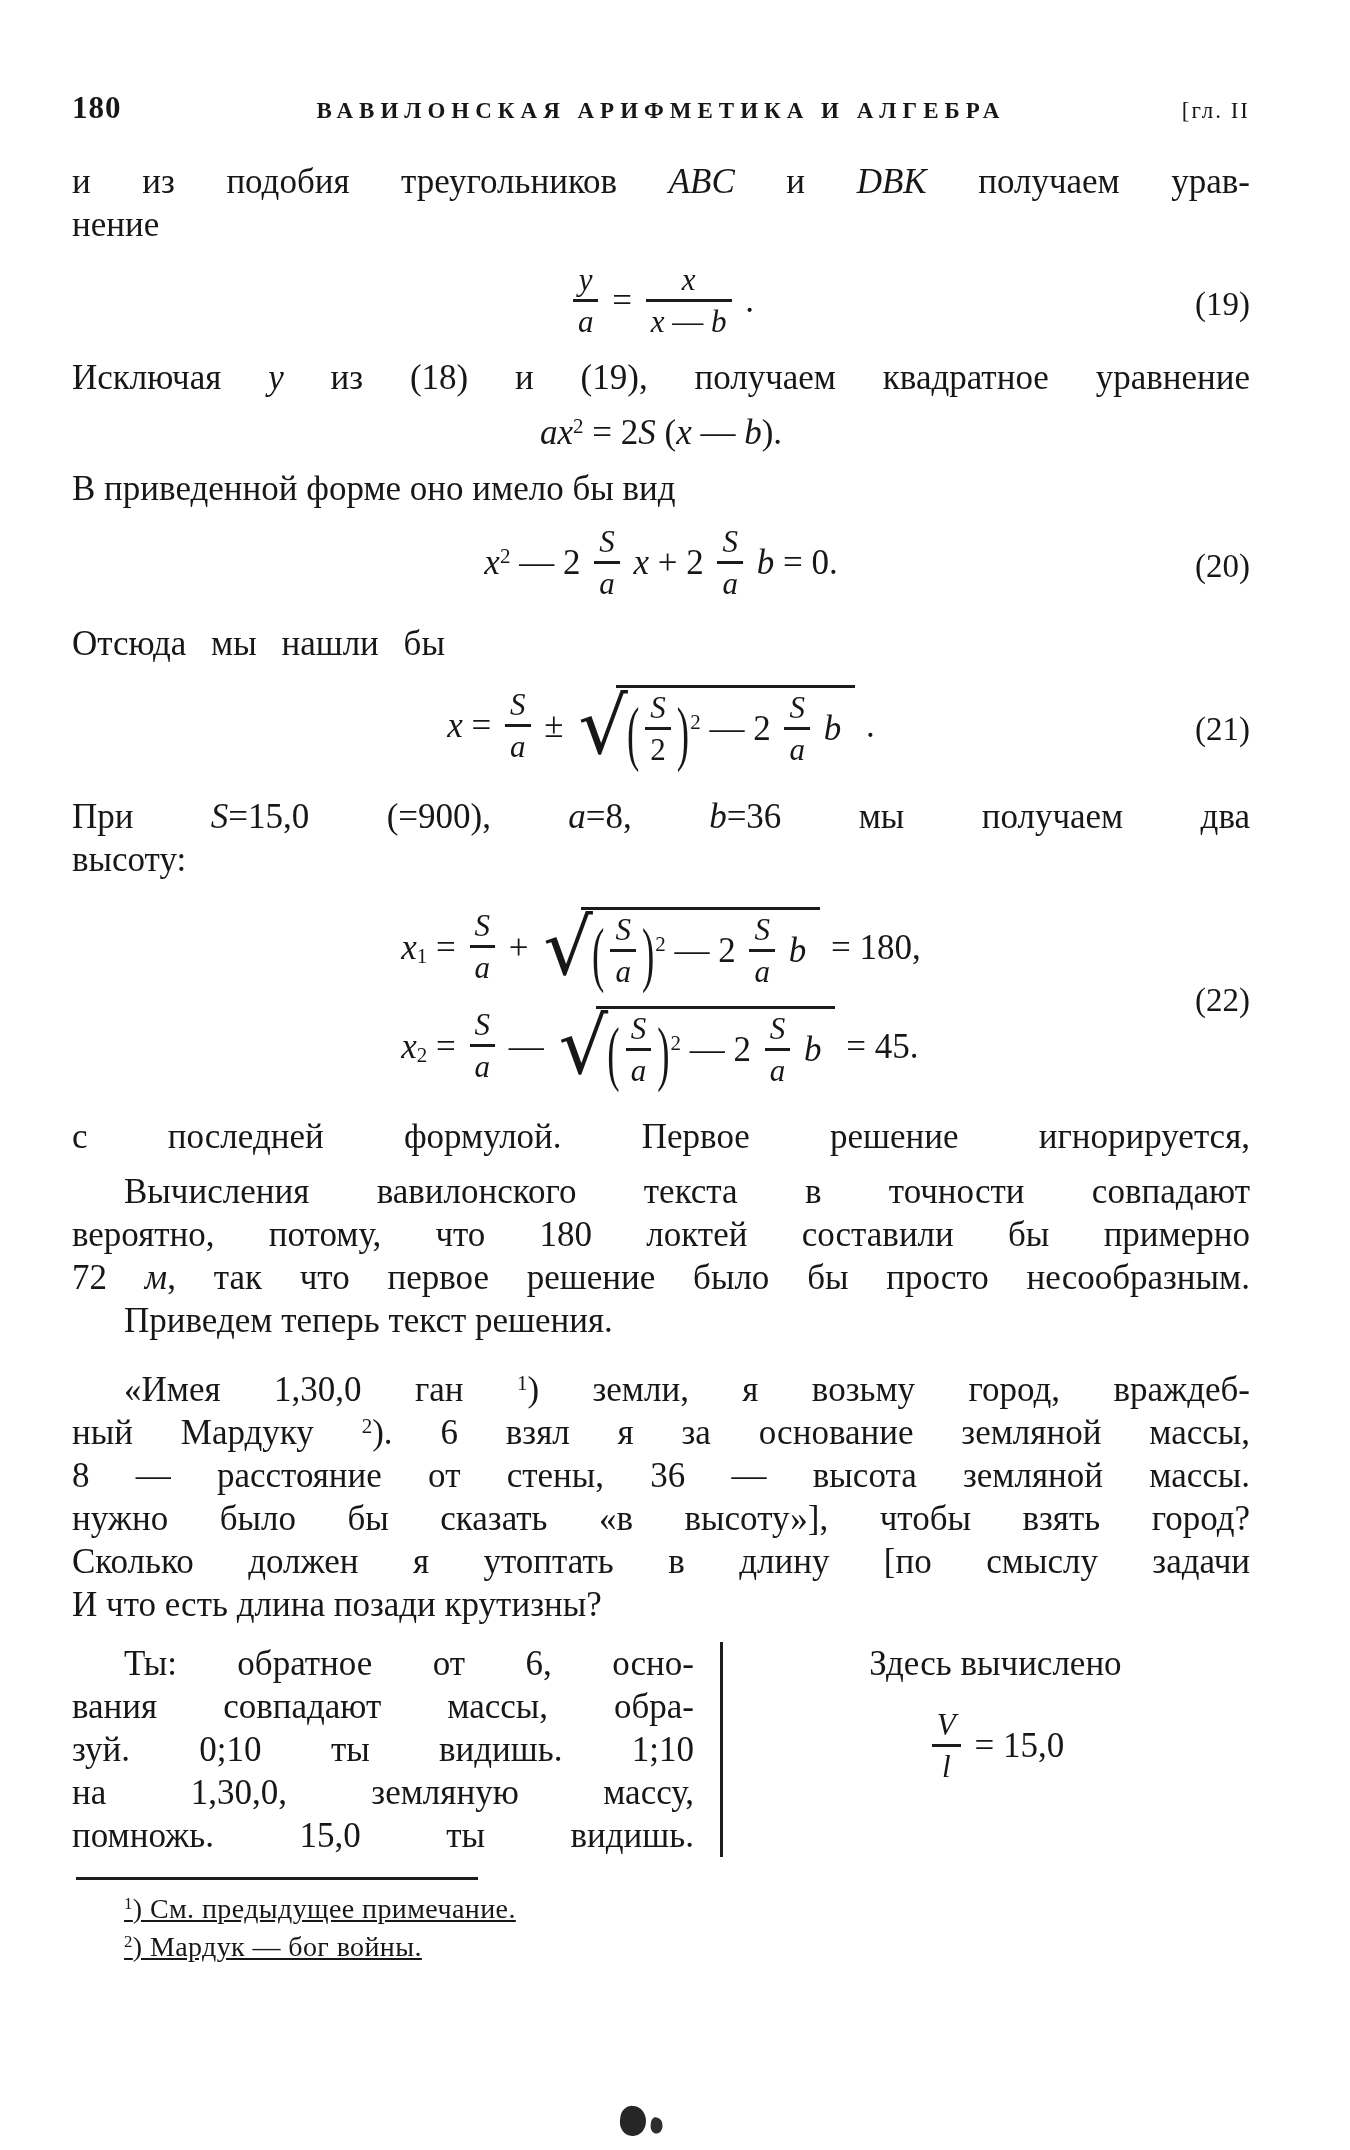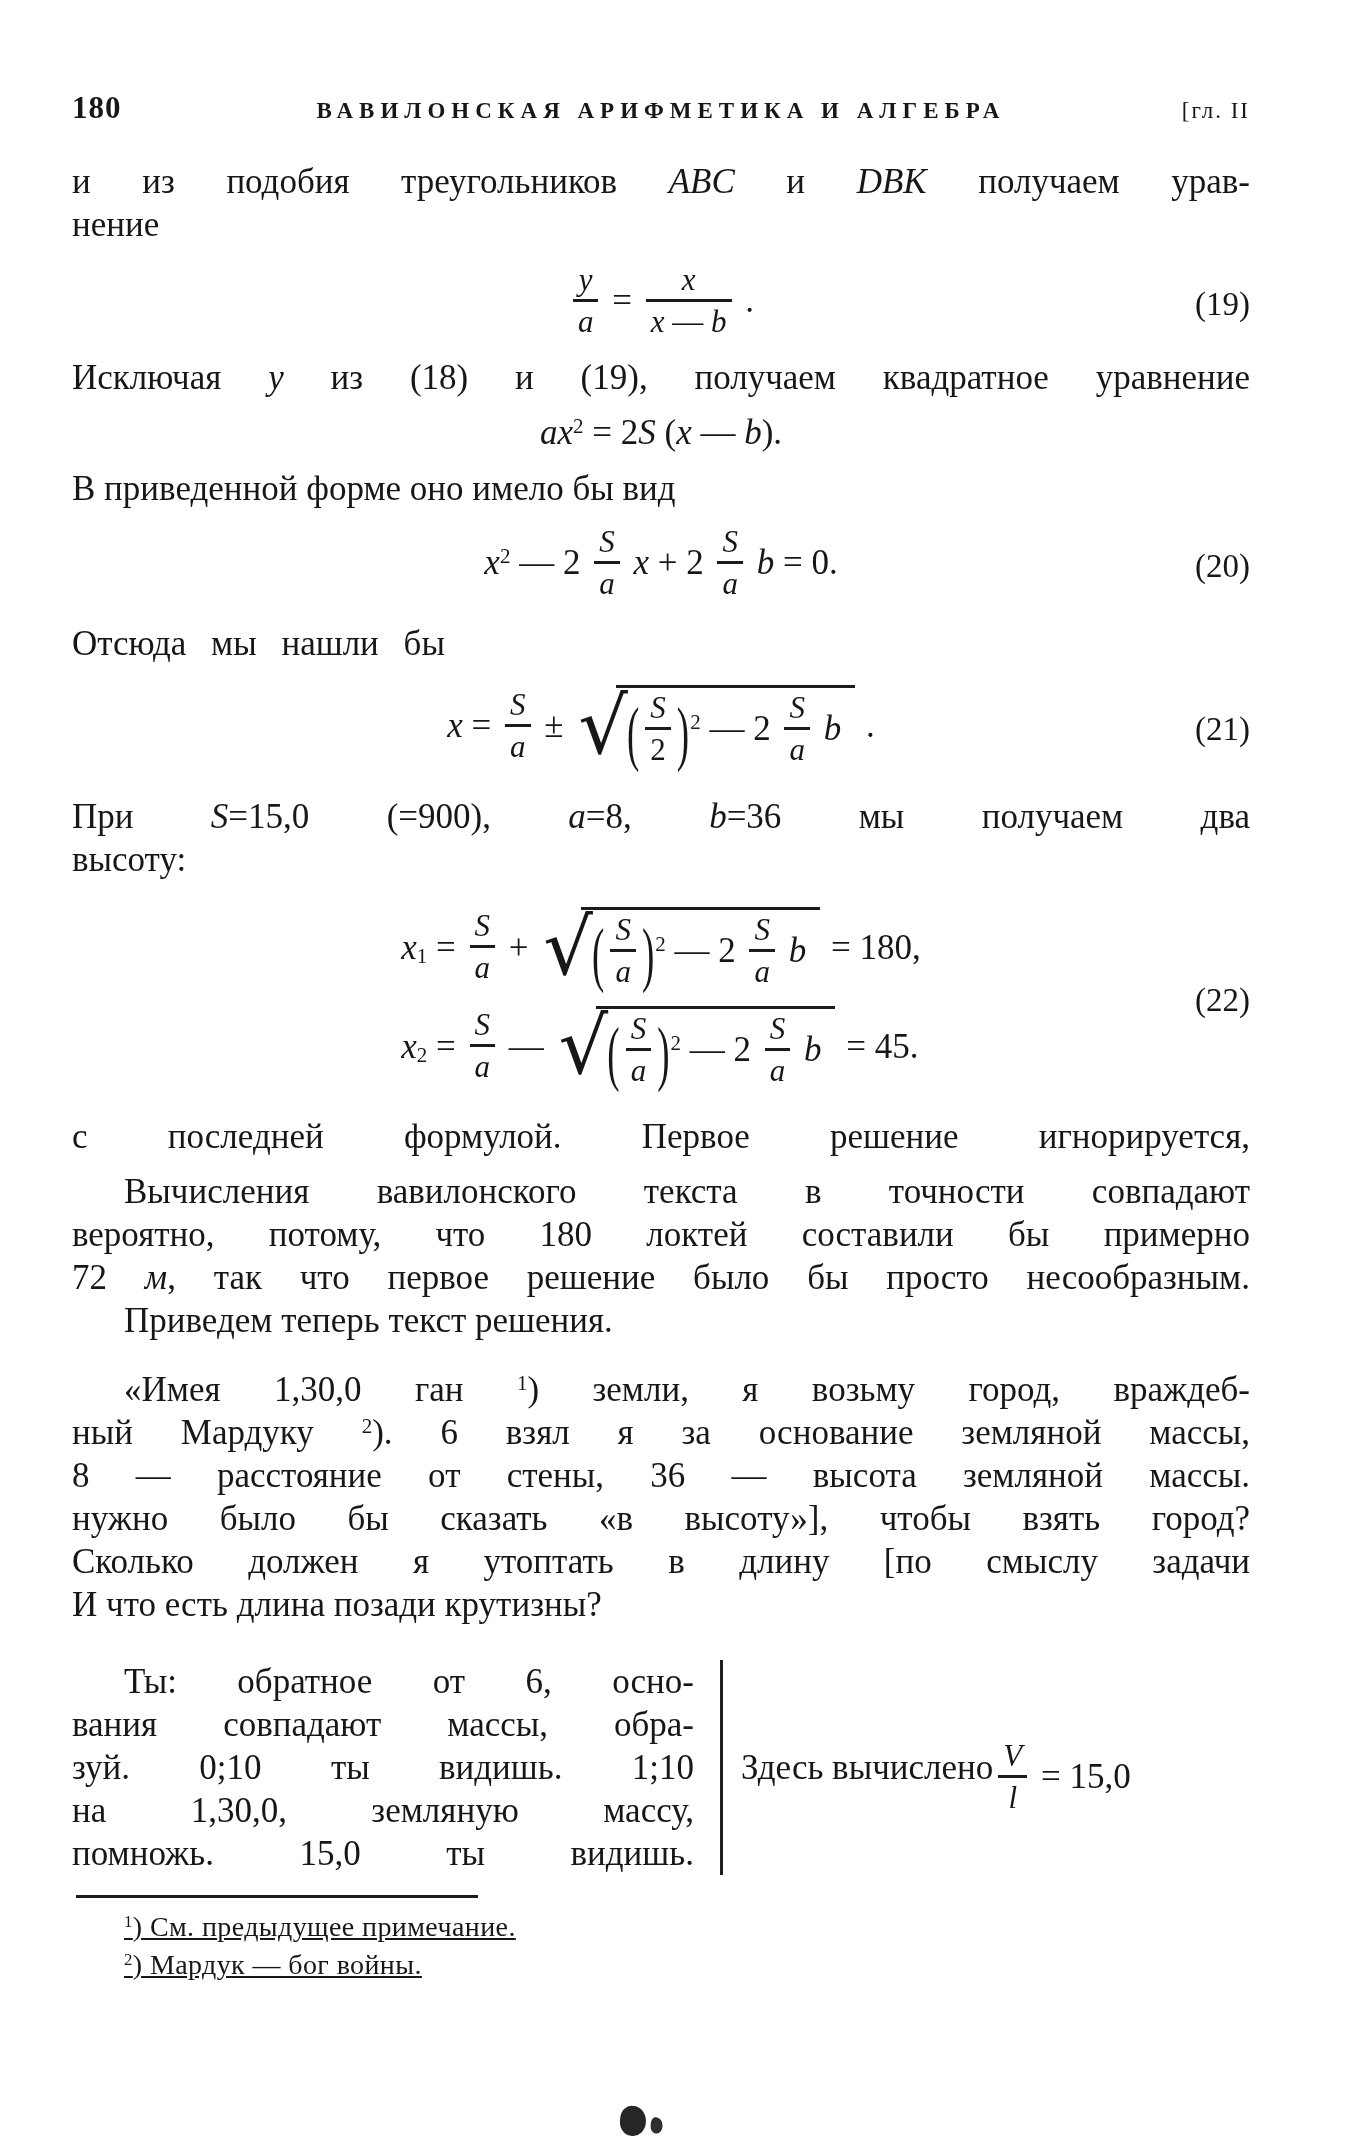--- a/index.html
+++ b/index.html
@@ -42,24 +42,24 @@
   .eqquad{margin:14px 0;}
   .eq20{margin:18px 0;}
   .eq21{margin:20px 0 22px;}
   .eq22{margin:14px 0 10px;}
   .eqstack{display:inline-block;text-align:left;}
   .eqline{margin:12px 0;white-space:nowrap;font-size:35px;}
   
   .sp-before{margin-top:12px;}
   .quote-gap{margin-top:26px;}
   
-  .cols{display:flex;margin-top:34px;gap:12px;}
+  .cols{display:flex;margin-top:16px;gap:12px;}
   .col-left{width:622px;}
   .col-divider{border-left:3px solid #1d1d1d;margin-left:14px;}
-  .col-right{flex:1;display:flex;flex-direction:row;align-items:center;padding-left:6px;}
+  .col-right{flex:1;display:flex;flex-direction:column;align-items:center;padding-left:6px;}
   .col-right-title{font-size:35px;line-height:43px;margin-top:0;}
   .col-right-eq{margin-top:26px;font-size:35px;}
   
   .footrule{width:402px;border-top:3px solid #1c1c1c;margin:20px 0 10px 4px;}
   .fn-line{font-size:28px;line-height:38px;margin-left:52px;letter-spacing:0.4px;text-decoration:underline;}
   
   .smudge{position:absolute;left:620px;top:2106px;width:26px;height:30px;background:#262626;
           border-radius:45% 55% 50% 50%;transform:rotate(6deg);
           box-shadow:24px 2px 0 -7px #2e2e2e;}
 </style>

